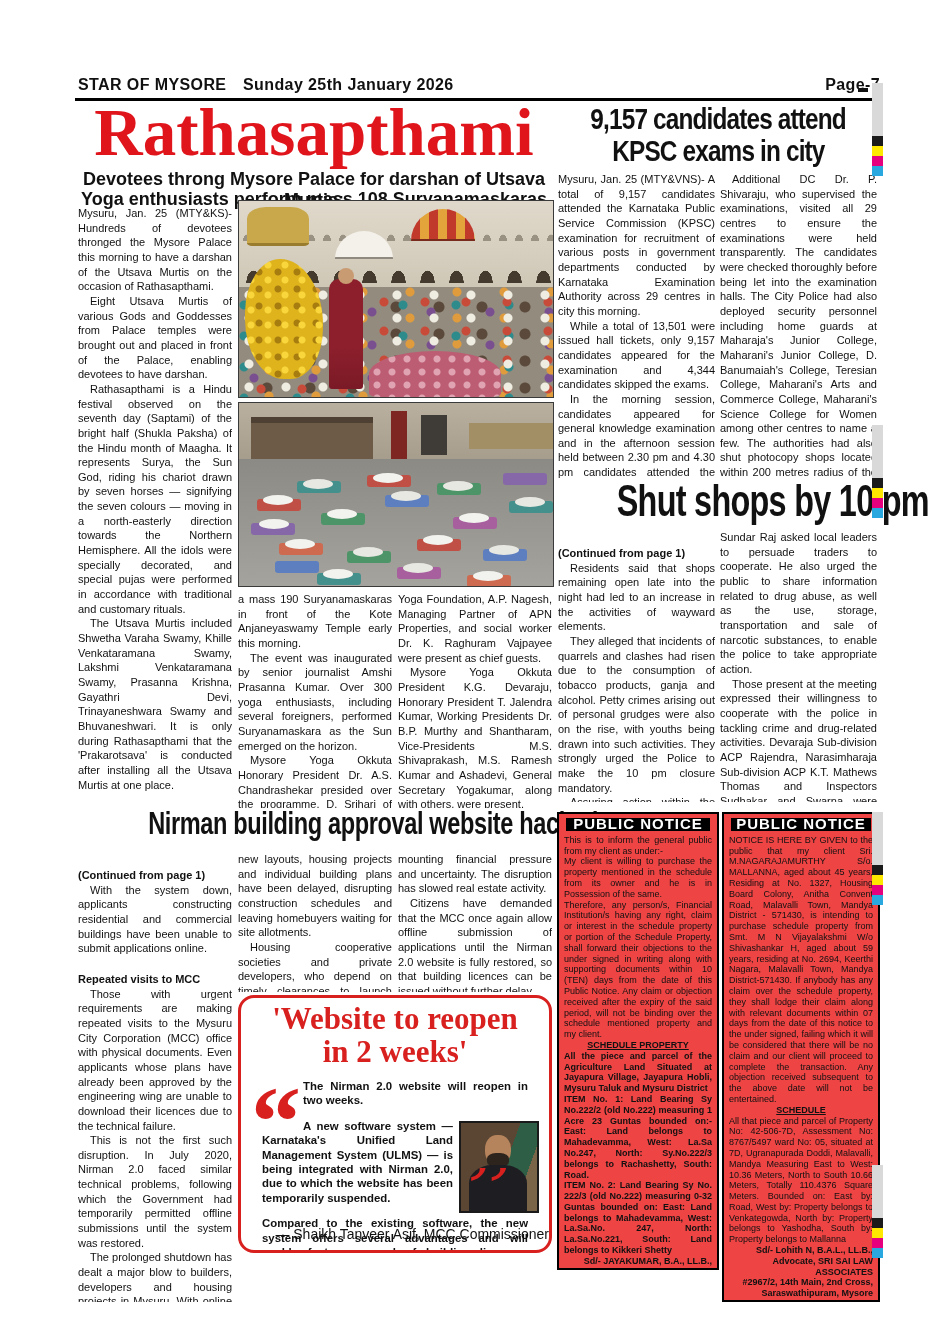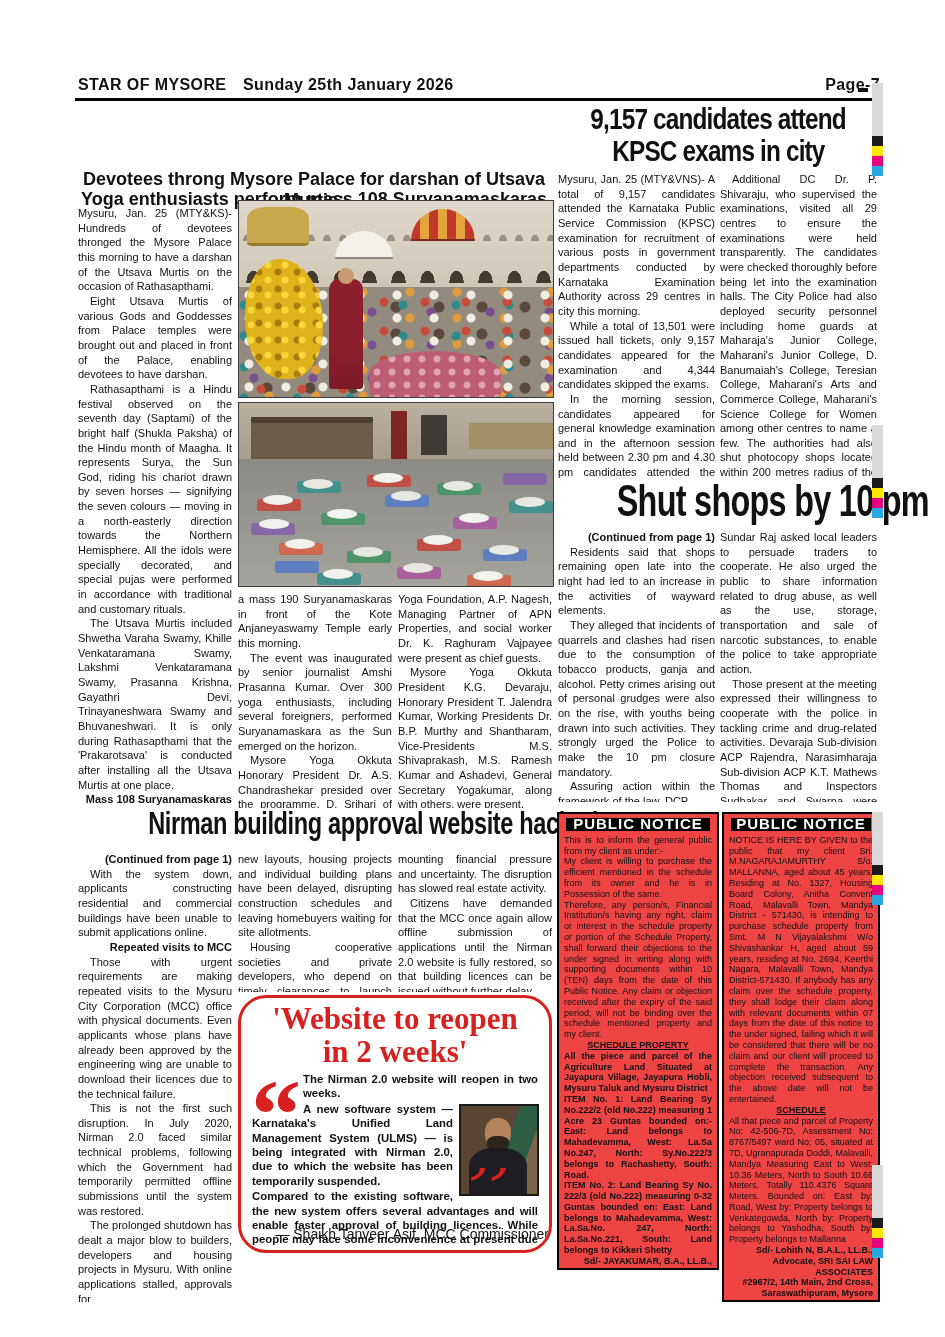--- a/index.html
+++ b/index.html
@@ -22,21 +22,21 @@
   .kpsc-head .cond{transform:scaleX(.84);letter-spacing:-1px;}
   .ss-head{position:absolute;left:556px;top:478px;width:324px;text-align:center;font-size:45px;line-height:46px;}
   .ss-head .cond{transform:scaleX(.72);letter-spacing:-1px;}
   .nirman-head{position:absolute;left:75px;top:806px;width:478px;text-align:center;font-size:31px;line-height:36px;}
   .nirman-head .cond{transform:scaleX(.76);letter-spacing:-.5px;}
 
   
   .col{position:absolute;font-size:11px;line-height:14.65px;overflow:hidden;}
   .col .para{margin:0;text-align:justify;text-indent:12px;}
   .para.flush{text-indent:0;}
-  .para.contd,.para.subhead{text-align:right;font-weight:bold;text-indent:0;}
+  .para.contd,.para.subhead{text-align:left;font-weight:bold;text-indent:0;margin-top:16px;}
 
   
   .photo{position:absolute;left:238px;width:314px;border:1px solid #3a3a3a;overflow:hidden;background:#b8b0a2;}
   .ph1{top:200px;height:196px;}
   .ph2{top:402px;height:183px;}
   .arcade{position:absolute;left:0;top:0;width:100%;height:86px;background:linear-gradient(#e0d9cb,#cfc7b6);}
   .arch-row{position:absolute;bottom:4px;left:0;width:100%;height:42px;
     background-image:radial-gradient(ellipse 11px 19px at 50% 100%,#443a2e 0 64%,rgba(0,0,0,0) 66%);
     background-size:29px 42px;background-repeat:repeat-x;}
   .arch-row2{position:absolute;bottom:46px;left:0;width:100%;height:22px;opacity:.45;
@@ -82,25 +82,25 @@
       -6px 24px 0 #8668a8,40px -18px 0 #44908c,110px -24px 0 #c05045,180px -16px 0 #4d9468,
       246px -26px 0 #8668a8,60px 74px 0 #44908c,140px 68px 0 #a75f9e,210px 76px 0 #cd6a4f,18px 62px 0 #5d7fc0;}
   .yogis{position:absolute;left:24px;top:92px;width:30px;height:10px;border-radius:50%;background:#f2f2ee;
     box-shadow:64px 14px 0 #f2f2ee,128px -4px 0 #e8e8e2,196px 18px 0 #f2f2ee,252px 2px 0 #e8e8e2,
       22px 44px 0 #f2f2ee,90px 52px 0 #e8e8e2,160px 40px 0 #f2f2ee,226px 50px 0 #e8e8e2,
       -4px 24px 0 #f2f2ee,40px -16px 0 #e8e8e2,110px -22px 0 #f2f2ee,180px -14px 0 #e8e8e2,
       60px 74px 0 #f2f2ee,140px 68px 0 #e8e8e2,210px 76px 0 #f2f2ee;}
 
   
   .qbox{position:absolute;left:238px;top:995px;width:314px;height:258px;box-sizing:border-box;
-    border:3px solid #d8201f;border-radius:28px;background:#fff;padding:4px 10px 4px 10px;overflow:hidden;}
+    border:3px solid #d8201f;border-radius:16px;background:#fff;padding:4px 10px 4px 10px;overflow:hidden;}
   .qb-title{ text-align:center;font-family:"Liberation Serif",serif;font-weight:bold;color:#d8201f;
     font-size:31px;line-height:33px;}
   .qb-text{margin-top:4px;font-weight:bold;font-size:11.4px;line-height:14.4px;}
-  .qb-text p{margin:1px;text-align:justify;}
+  .qb-text p{margin:11px;text-align:justify;}
   .qb-open{float:left;width:52px;height:44px;color:#d8201f;font-family:"Liberation Serif",serif;
     font-size:100px;line-height:86px;overflow:hidden;}
   .qb-portrait{float:right;width:76px;height:88px;border:2px solid #1a1a1a;margin:2px 0 2px 6px;position:relative;
     background:linear-gradient(110deg,#5a4632 0 55%,#2e5f46 55% 78%,#7a6548 78%);overflow:hidden;}
   .p-head{position:absolute;left:24px;top:12px;width:26px;height:30px;border-radius:45%;background:#b5835c;}
   .p-beard{position:absolute;left:26px;top:30px;width:22px;height:14px;border-radius:40%;background:#2c241d;}
   .p-body{position:absolute;left:8px;top:42px;width:58px;height:46px;border-radius:40% 40% 0 0;background:#1d1d22;}
   .qb-close{position:absolute;right:18px;bottom:38px;color:#d8201f;font-family:"Liberation Serif",serif;
     font-size:100px;line-height:40px;width:64px;height:44px;overflow:hidden;}
   .qb-attr{position:absolute;left:0;bottom:8px;width:100%;text-align:right;font-size:14px;}
@@ -129,20 +129,21 @@
 <body>
 
 <div class="page">
 
   <div class="mast left">STAR OF MYSORE</div>
   <div class="mast date">Sunday 25th January 2026</div>
   <div class="mast pageno">Page-7</div>
   <div class="hdr-rule"></div>
   <div class="corner-tick"></div>
 
+  <div class="lead-headline">Rathasapthami</div>
   <div class="lead-sub" style="top:169px;">Devotees throng Mysore Palace for darshan of Utsava Murtis;</div>
   <div class="lead-sub" style="top:189px;">Yoga enthusiasts perform mass 108 Suryanamaskaras</div>
 
   <div class="col" style="left:78px;top:206px;width:154px;height:600px;">
       <p class="para flush">Mysuru, Jan. 25 (MTY&amp;KS)- Hundreds of devotees thronged the Mysore Palace this morning to have a darshan of the Utsava Murtis on the occasion of Rathasapthami.</p>
       <p class="para">Eight Utsava Murtis of various Gods and Goddesses from Palace temples were brought out and placed in front of the Palace, enabling devotees to have darshan.</p>
       <p class="para">Rathasapthami is a Hindu festival observed on the seventh day (Saptami) of the bright half (Shukla Paksha) of the Hindu month of Maagha. It represents Surya, the Sun God, riding his chariot drawn by seven horses — signifying the seven colours — moving in a north-easterly direction towards the Northern Hemisphere. All the idols were specially decorated, and special pujas were performed in accordance with traditional and customary rituals.</p>
       <p class="para">The Utsava Murtis included Shwetha Varaha Swamy, Khille Venkataramana Swamy, Lakshmi Venkataramana Swamy, Prasanna Krishna, Gayathri Devi, Trinayaneshwara Swamy and Bhuvaneshwari. It is only during Rathasapthami that the 'Prakarotsava' is conducted after installing all the Utsava Murtis at one place.</p>
       <p class="para subhead">Mass 108 Suryanamaskaras</p>
     </div>
@@ -249,21 +250,21 @@
       <p>Compared to the existing software, the new system offers several advantages and will enable faster approval of building licences. While people may face some inconvenience at present due to the website issue, the licensing process will become quicker and more efficient in the future.</p>
     </div>
     <span class="qb-close">”</span>
     <div class="qb-attr">— Shaikh Tanveer Asif, MCC Commissioner</div>
   </div>
 
   <div class="notice notice1">
     <div class="notice-head">PUBLIC NOTICE</div>
     <div>
         <p class="para">This is to inform the general public from my client as under:-</p>
-        <p class="para">My client is willing to purchase the efficient mentioned in the schedule from its owner and he is in Possession of the same.</p>
+        <p class="para">My client is willing to purchase the property mentioned in the schedule from its owner and he is in Possession of the same.</p>
         <p class="para">Therefore, any person/s, Financial Institution/s having any right, claim or interest in the schedule property or portion of the Schedule Property, shall forward their objections to the under signed in writing along with supporting documents within 10 (TEN) days from the date of this Public Notice. Any claim or objection received after the expiry of the said period, will not be binding over the schedule mentioned property and my client.</p>
         <p class="para schedhead">SCHEDULE PROPERTY</p>
         <p class="para bold">All the piece and parcel of the Agriculture Land Situated at Jayapura Village, Jayapura Hobli, Mysuru Taluk and Mysuru District</p>
         <p class="para bold">ITEM No. 1: Land Bearing Sy No.222/2 (old No.222) measuring 1 Acre 23 Guntas bounded on:- East: Land belongs to Mahadevamma, West: La.Sa No.247, North: Sy.No.222/3 belongs to Rachashetty, South: Road.</p>
         <p class="para bold">ITEM No. 2: Land Bearing Sy No. 222/3 (old No.222) measuring 0-32 Guntas bounded on: East: Land belongs to Mahadevamma, West: La.Sa.No. 247, North: La.Sa.No.221, South: Land belongs to Kikkeri Shetty</p>
         <p class="para right">Sd/- JAYAKUMAR, B.A., LL.B.,</p>
         <p class="para right">Advocate, Office: No. 565/A, 20th Cross, 4th Main, 1st Stage, Vidyaranyapuram, Mysore -570008</p>
       </div>
   </div>
   <div class="notice notice2">

